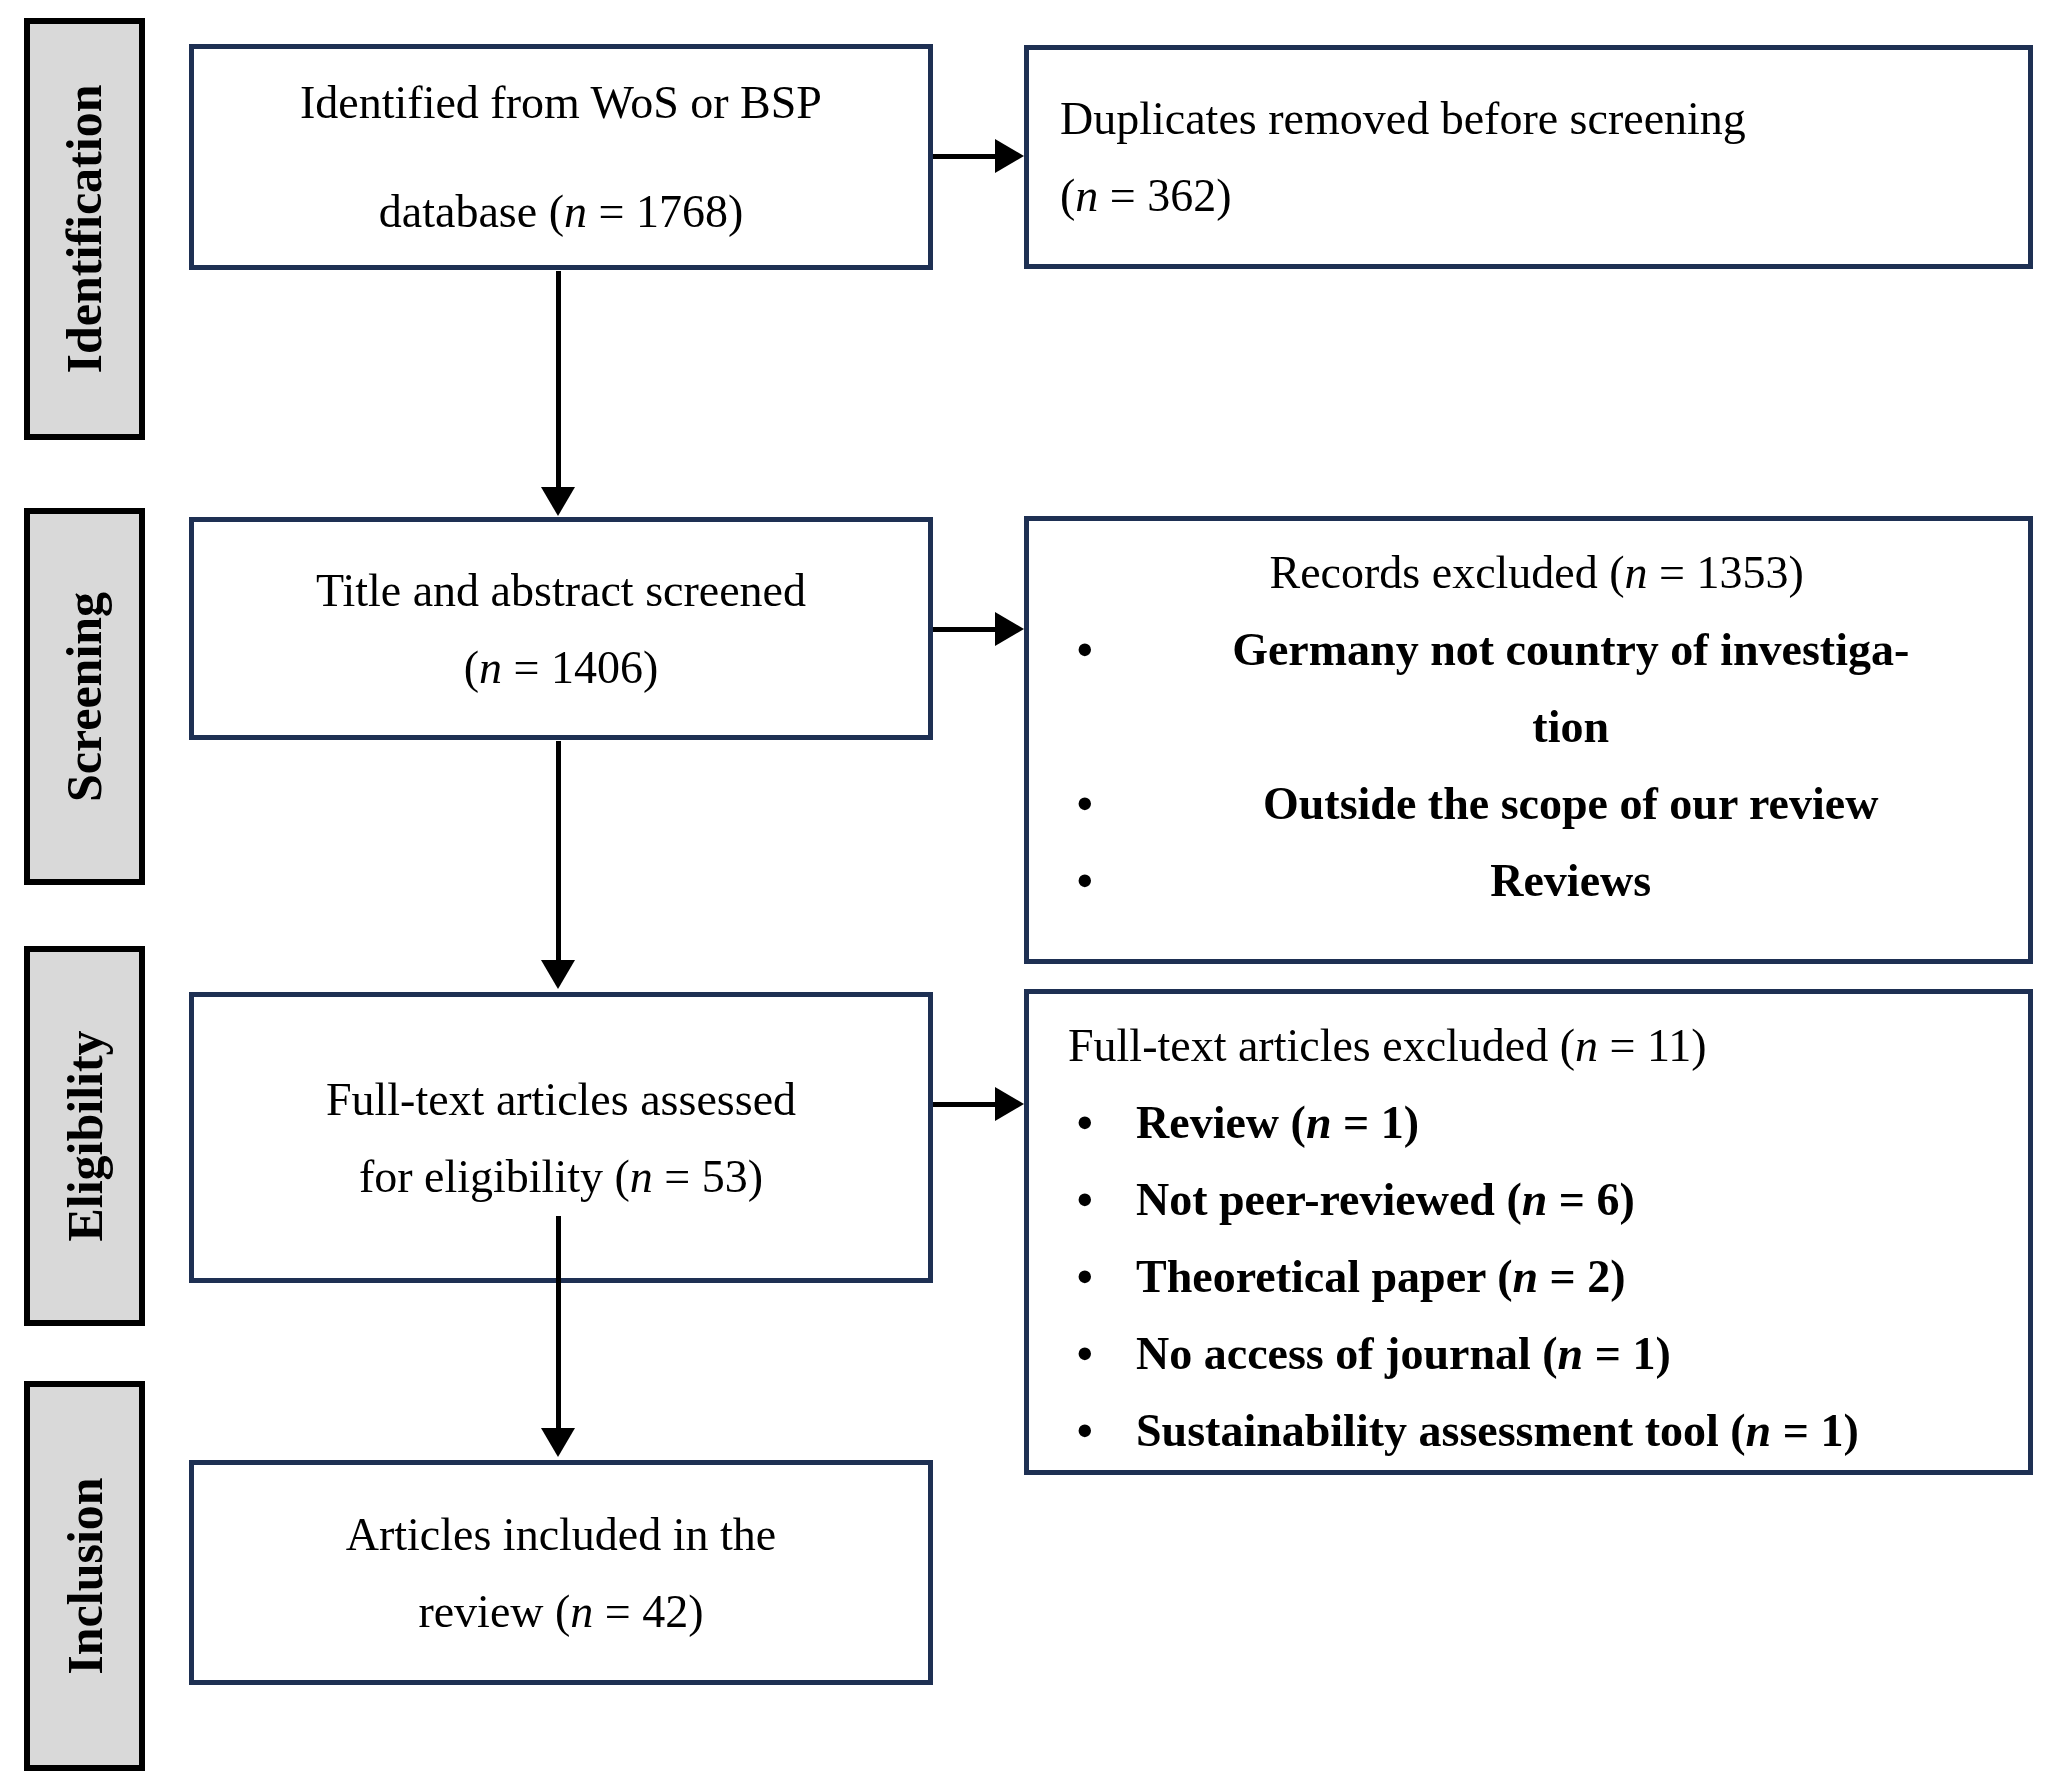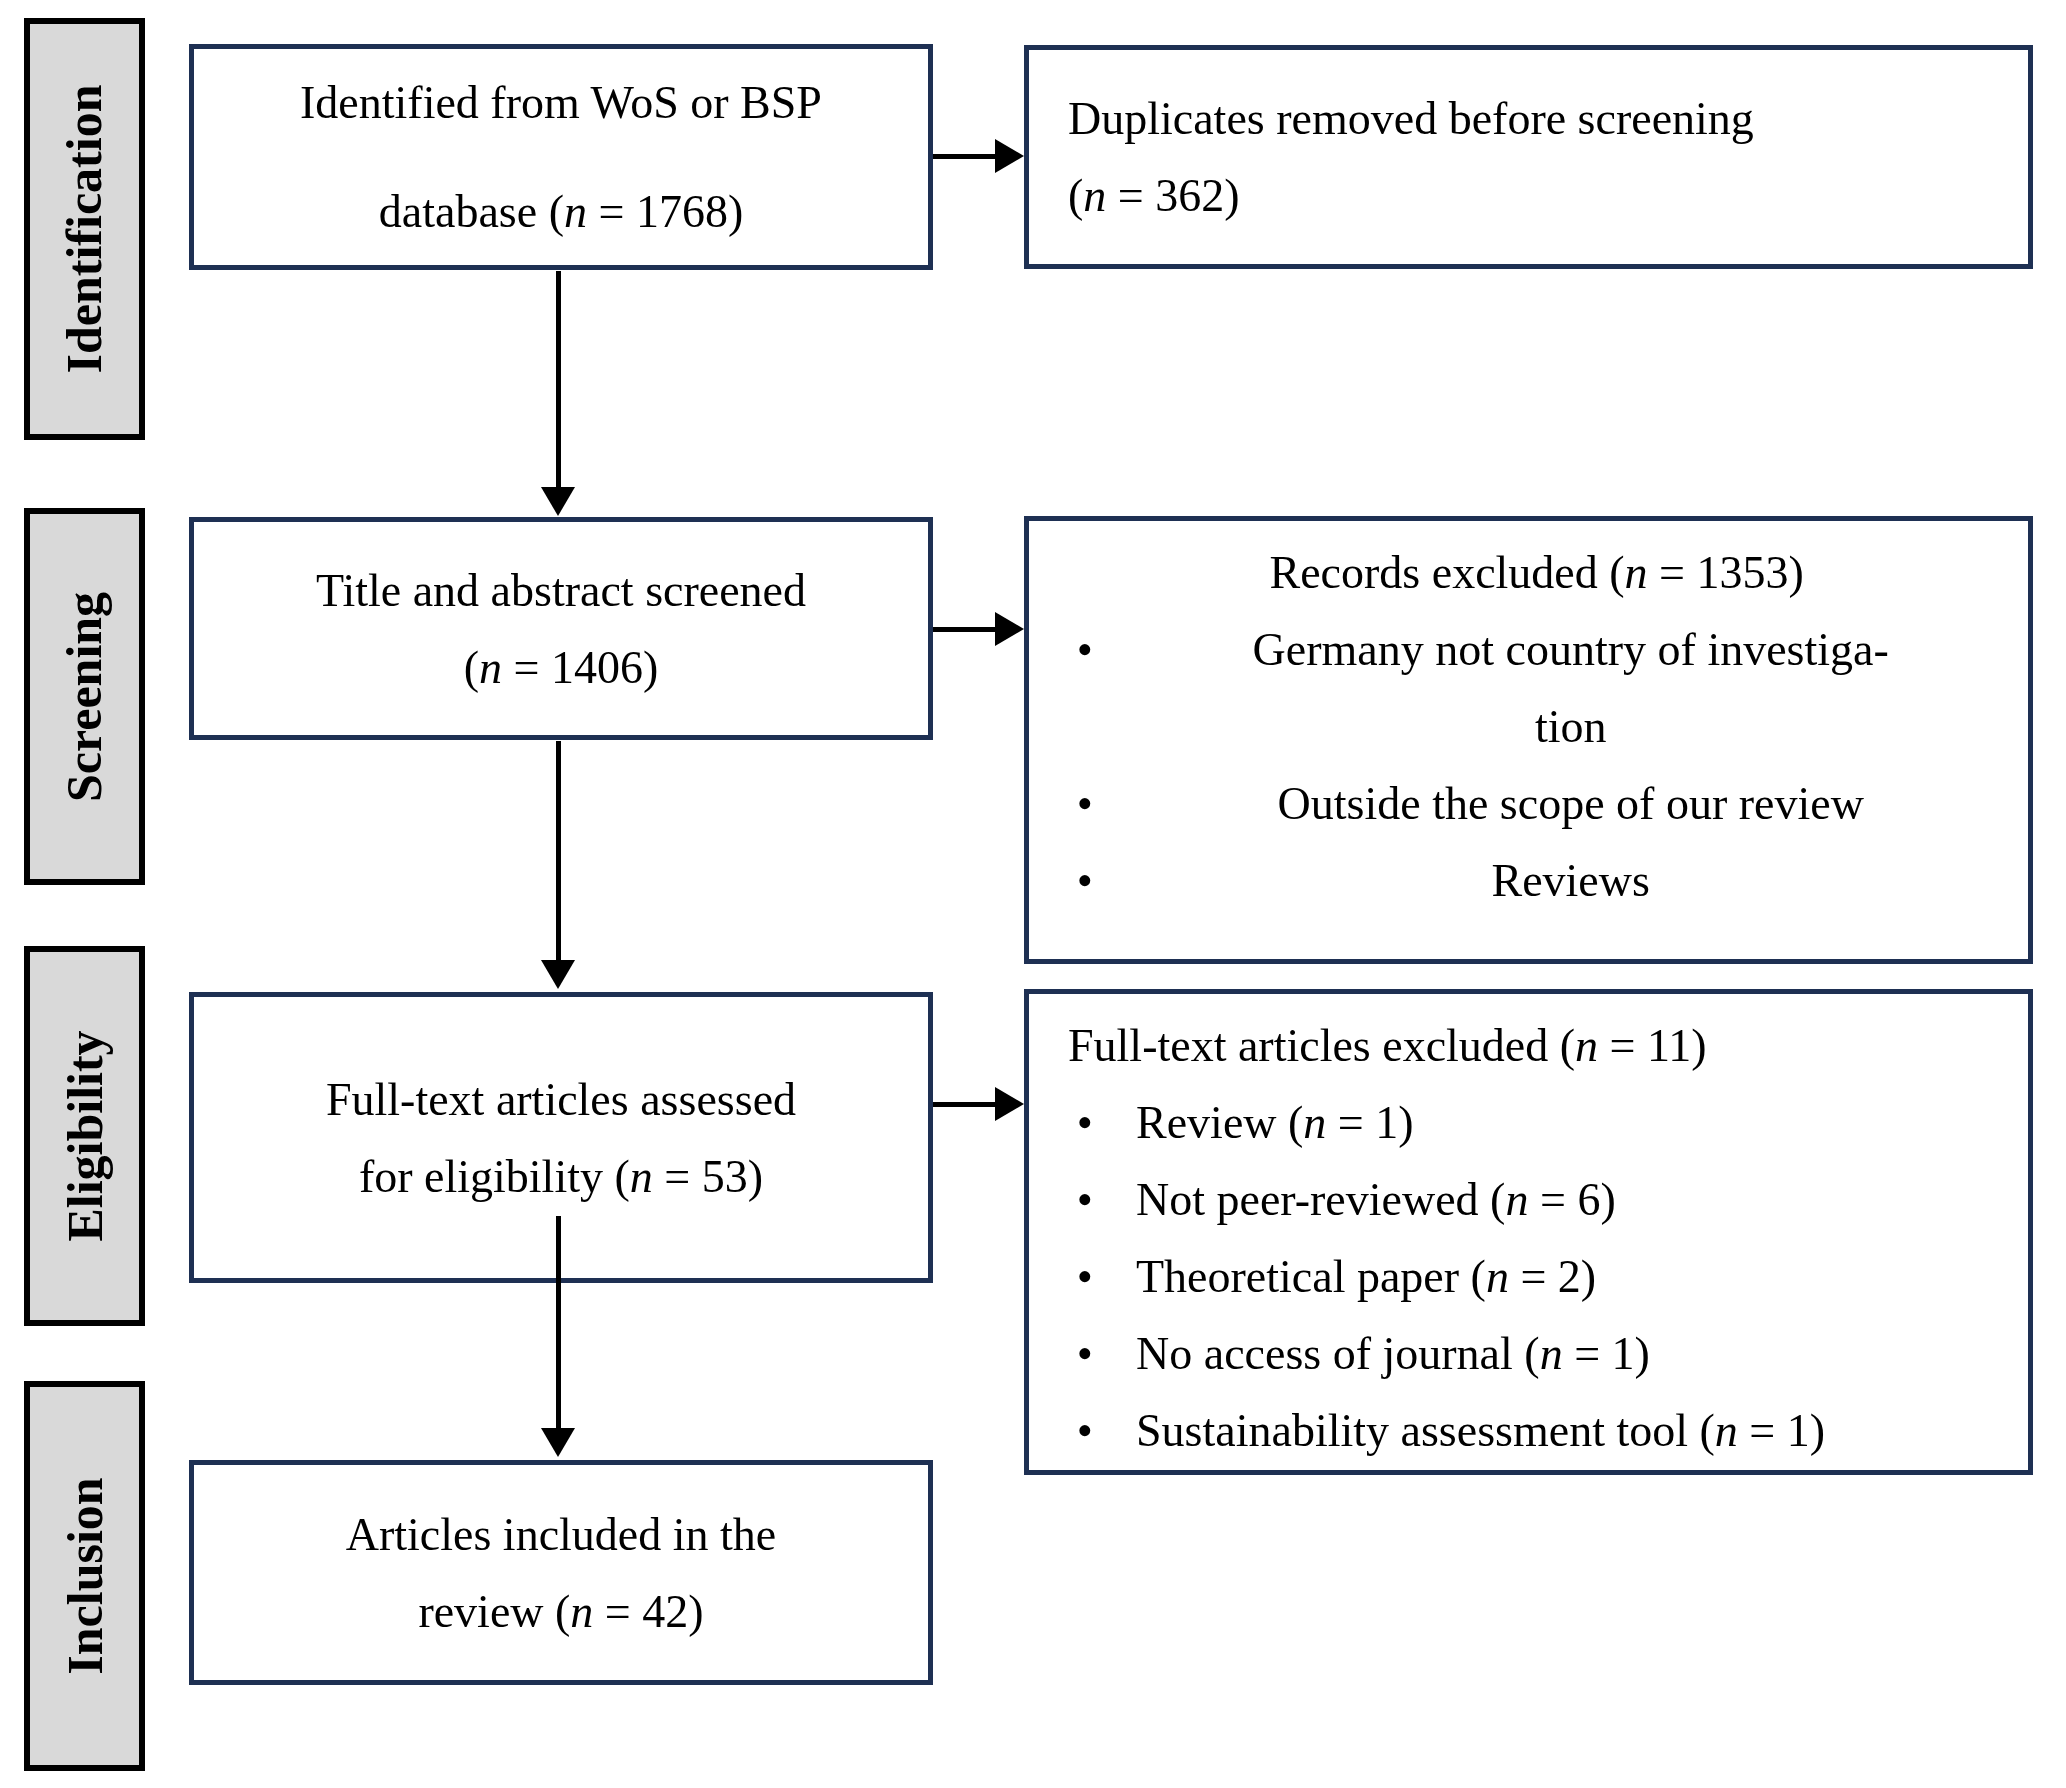--- a/index.html
+++ b/index.html
@@ -9,26 +9,26 @@
   
   .stage{position:absolute;left:24px;width:121px;background:var(--sidebar-fill,#d9d9d9);
          border:6.3px solid var(--sidebar-border,#000);box-sizing:border-box;
          display:flex;align-items:center;justify-content:center;}
   .stage .vtext{transform:rotate(-90deg);white-space:nowrap;font-weight:700;font-size:50px;}
 
   
   .fbox{position:absolute;box-sizing:border-box;border:5px solid var(--navy,#1e3053);
         background:#fff;font-size:46px;line-height:77px;}
   .fbox.centered{display:flex;flex-direction:column;justify-content:center;align-items:center;text-align:center;}
-  .fbox.leftal{display:flex;flex-direction:column;justify-content:center;padding-left:39px;padding-right:25px;}
+  .fbox.leftal{display:flex;flex-direction:column;justify-content:center;padding-left:31px;padding-right:25px;}
   .fbox.bulleted{padding:12.6px 22.6px 0 39px;}
   .line{display:block;}
 
   ul.blist{list-style:none;margin:0;padding:0;}
-  ul.blist li{position:relative;padding-left:68px;white-space:pre-line;}
+  ul.blist li{position:relative;padding-left:68px;white-space:pre-line;font-weight:bold;}
   ul.blist li::before{content:"\2022";position:absolute;left:8.8px;top:0;}
 
   
   .vline{position:absolute;width:5px;background:var(--arrow,#000);}
   .hline{position:absolute;height:5px;background:var(--arrow,#000);}
   .ah-down{position:absolute;width:0;height:0;border-left:17.6px solid transparent;
            border-right:17.6px solid transparent;border-top:29px solid var(--arrow,#000);}
   .ah-right{position:absolute;width:0;height:0;border-top:17.6px solid transparent;
             border-bottom:17.6px solid transparent;border-left:29px solid var(--arrow,#000);}
   i{font-style:italic;}

